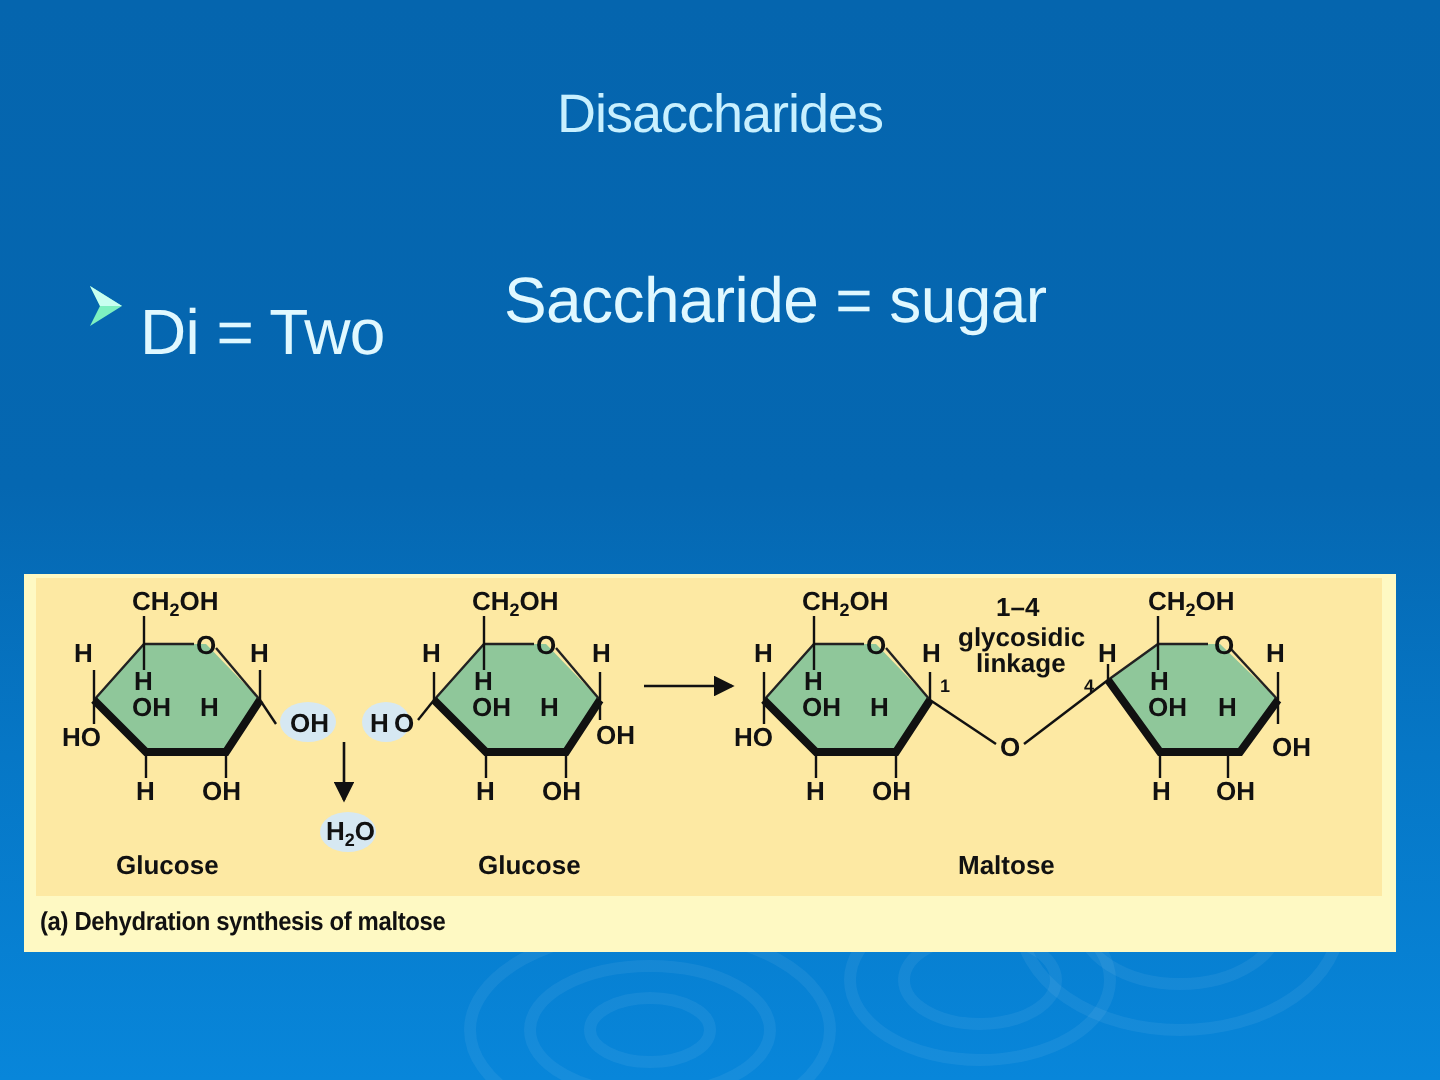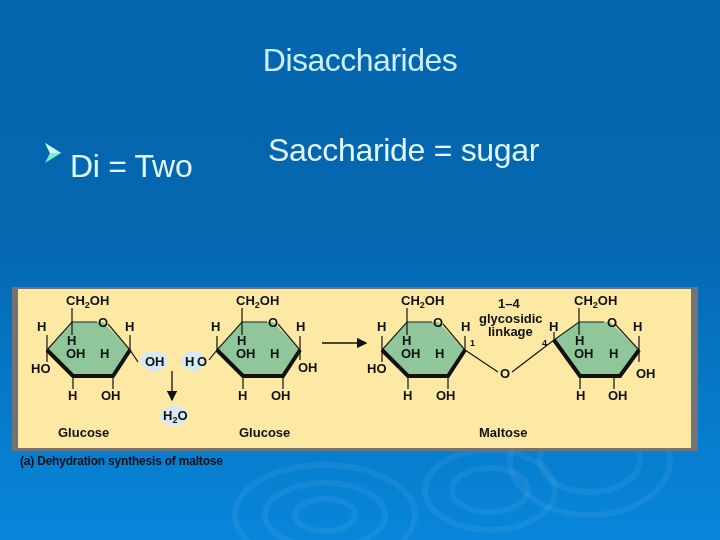--- a/index.html
+++ b/index.html
@@ -4,32 +4,32 @@
   <style>
     html, body { margin: 0; padding: 0; }
     body {
       width: 720px; height: 540px; overflow: hidden; position: relative;
       background: linear-gradient(180deg, #0565ae 0%, #0567b1 45%, #0677c6 70%, #0886da 100%);
       font-family: "Liberation Sans", sans-serif;
     }
     .ripples { position: absolute; left: 0; top: 0; width: 720px; height: 540px; pointer-events: none; }
     .title {
       position: absolute; left: 0; top: 42px; width: 720px; text-align: center;
-      color: #c8f0ff; font-size: 32px; letter-spacing: -0.5px;
+      color: #c8f0ff; font-size: 27px; letter-spacing: -0.5px;
     }
     .bullet-row {
       position: absolute; top: 132px; left: 44px; height: 40px;
       color: #e0f8ff; font-size: 32px; letter-spacing: -0.3px;
     }
     .bullet-arrow { position: absolute; left: 0; top: 10px; width: 18px; height: 22px; }
     .bullet-a { position: absolute; left: 26px; top: 16px; white-space: nowrap; }
-    .bullet-b { position: absolute; left: 224px; top: 0; white-space: nowrap; }
+    .bullet-b { position: absolute; left: 208px; top: 0; white-space: nowrap; }
     .frame {
-      position: absolute; left: 12px; top: 287px; width: 686px; height: 164px;
-      background: #737373;
+      position: absolute; left: 12px; top: 287px; width: 686px; height: 189px;
+      background: #fef9c3;
     }
     .panel {
       position: absolute; left: 6px; top: 2px; width: 673px; height: 159px;
       background: #fde9a3;
     }
     .caption {
       position: absolute; left: 8px; top: 166px; font-size: 13px; font-weight: bold;
       color: #111; letter-spacing: -0.2px; transform: scaleX(0.92); transform-origin: left;
       white-space: nowrap;
     }

